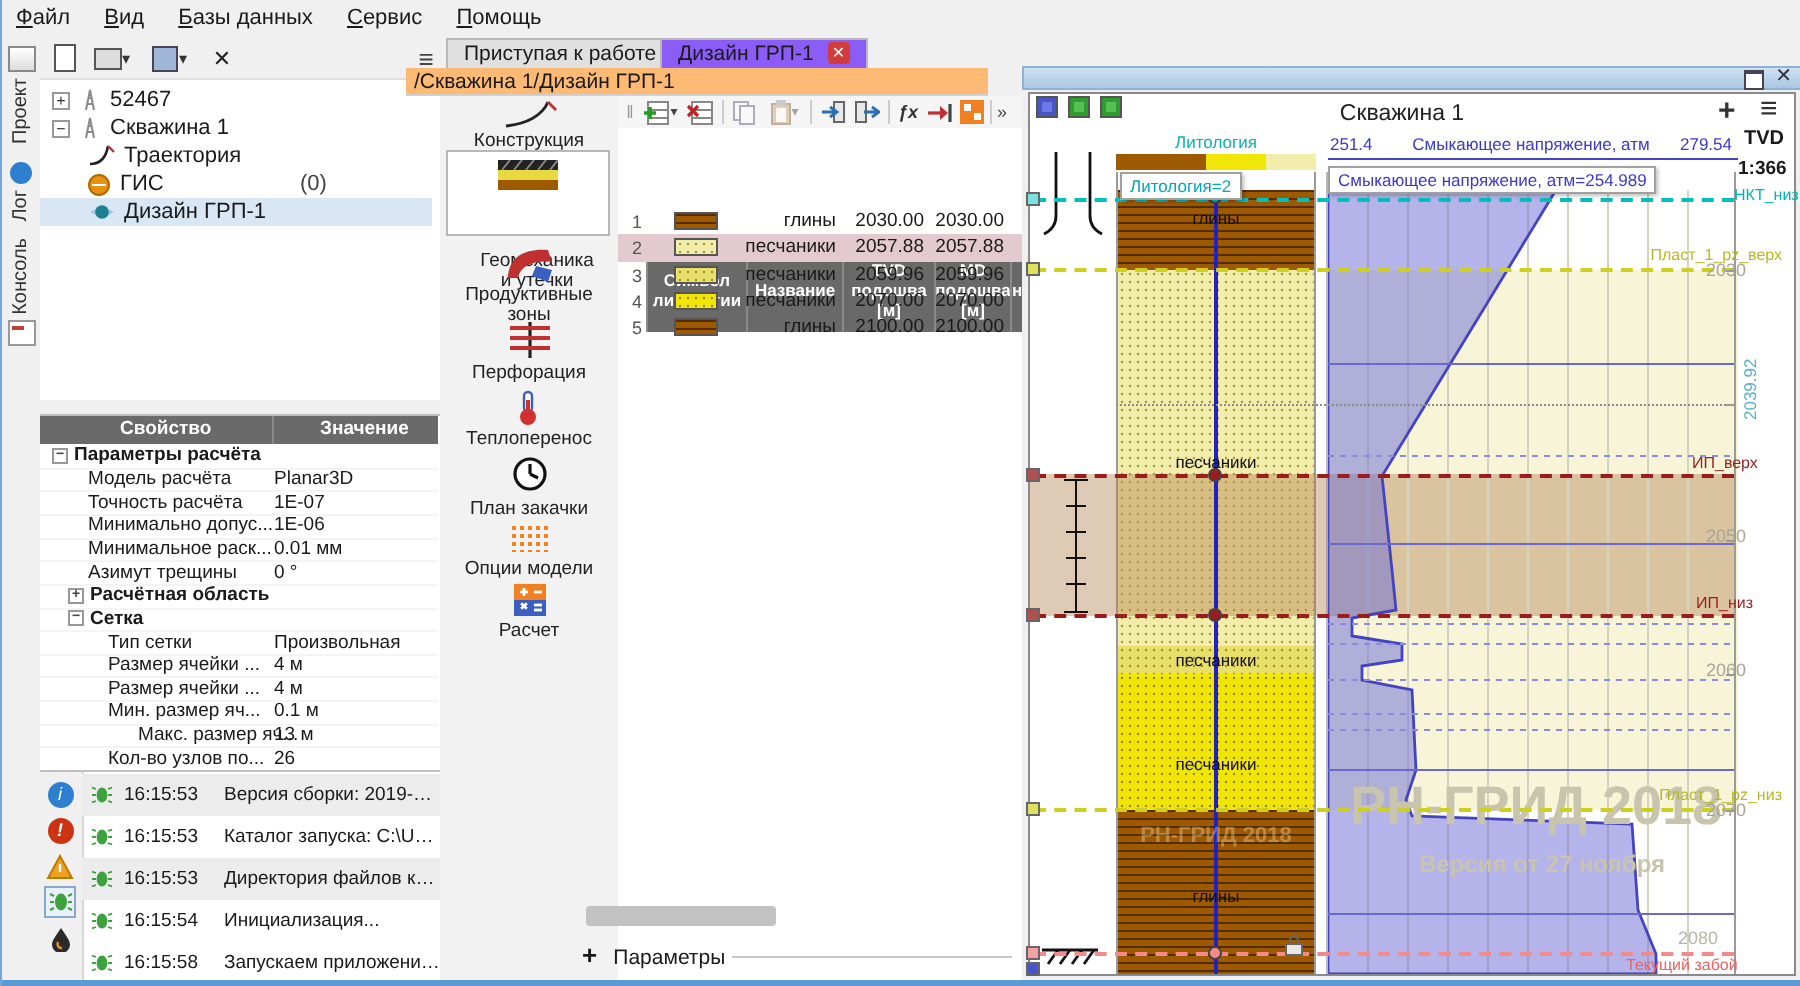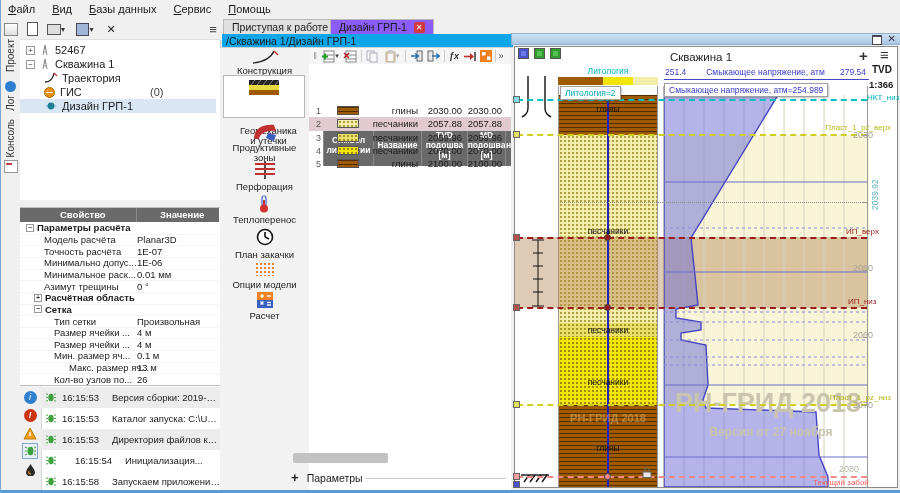--- a/index.html
+++ b/index.html
@@ -24,21 +24,21 @@
   .prow .val{position:absolute;left:117px;}
   .pbox{width:8px;height:8px;border:1px solid #999;font-size:7px;line-height:6px;text-align:center;color:#444;background:#fff;box-sizing:border-box;margin-right:3px;}
   .logpanel{left:19px;top:385px;width:200px;height:105px;background:#fff;border-top:1px solid #c0c0c0;}
   .logstrip{position:absolute;left:0;top:0;width:21px;height:105px;background:#f0f0f0;border-right:1px solid #d8d8d8;}
   .lbtn{position:absolute;left:2px;width:16px;height:16px;display:flex;align-items:center;justify-content:center;}
   .logrow{position:absolute;left:21px;width:179px;height:21px;display:flex;align-items:center;font-size:9.5px;overflow:hidden;white-space:nowrap;}
   .tabstrip{left:219px;top:19px;width:681px;height:15px;background:#f0f0f0;}
   .dtab{position:absolute;top:0;height:15px;font-size:10.5px;padding:1px 8px 0 8px;background:#e0e0e0;border:1px solid #b8b8b8;border-bottom:none;box-sizing:border-box;}
   .dtab.active{background:#8b5cf6;}
   .closebadge{display:inline-block;width:11px;height:11px;background:#d03c3c;color:#fff;font-size:8px;line-height:11px;text-align:center;border-radius:2px;margin-left:4px;vertical-align:1px;}
-  .breadcrumb{left:221px;top:34px;width:291px;height:14px;background:#0ea5e9;border-bottom:1px solid #d0d0d0;font-size:10.5px;padding:1px 0 0 4px;box-sizing:border-box;}
+  .breadcrumb{left:202px;top:34px;width:291px;height:14px;background:#fdba74;border-bottom:1px solid #d0d0d0;font-size:10.5px;padding:1px 0 0 4px;box-sizing:border-box;}
   .navcol{left:219px;top:48px;width:89px;height:442px;background:#f2f2f2;border-right:1px solid #d8d8d8;}
   .navlabel{position:absolute;width:89px;text-align:center;font-size:9.5px;color:#222;}
   .navsel{position:absolute;left:3px;width:82px;background:#fff;border:1px solid #b8b8b8;box-sizing:border-box;}
   .gridtoolbar{left:308px;top:48px;width:202px;height:16px;background:#f5f5f5;}
   .gbtn{position:absolute;top:1px;height:14px;display:flex;align-items:center;justify-content:center;font-size:9px;}
   .thead-cell{position:absolute;top:62px;height:40px;background:#696969;color:#fff;font-size:8.5px;font-weight:bold;display:flex;align-items:center;justify-content:center;text-align:center;border-left:1px solid #8a8a8a;box-sizing:border-box;line-height:1.15;}
   .trow-num{position:absolute;width:12px;font-size:9px;color:#555;text-align:right;}
   .tcell{position:absolute;height:13.3px;font-size:9.5px;display:flex;align-items:center;box-sizing:border-box;}
   .sym{width:22px;height:9px;border:1px solid #555;box-sizing:border-box;}
   .clay{background-color:#9e5a00;background-image:repeating-linear-gradient(to bottom,rgba(45,20,0,.65) 0 1px,transparent 1px 4px);}
@@ -256,21 +256,21 @@
           <path d="M3,2.5 L1,1.8 M3,5.5 L1,5.5 M3,8.5 L1,9.2 M9,2.5 L11,1.8 M9,5.5 L11,5.5 M9,8.5 L11,9.2" stroke="#3da23d" stroke-width="0.9"></path>
         </svg>
       <span style="margin-left:5px;width:38px;flex:none;">16:15:53</span>
       <span style="margin-left:12px;overflow:hidden;text-overflow:ellipsis;">Директория файлов конфи...</span>
     </div>
     <div class="logrow" style="top:64px;">
       <svg width="12" height="11" style="margin-left:4px;flex:none;">
           <ellipse cx="6" cy="5.5" rx="2.7" ry="3.8" fill="#3da23d"></ellipse>
           <path d="M3,2.5 L1,1.8 M3,5.5 L1,5.5 M3,8.5 L1,9.2 M9,2.5 L11,1.8 M9,5.5 L11,5.5 M9,8.5 L11,9.2" stroke="#3da23d" stroke-width="0.9"></path>
         </svg>
-      <span style="margin-left:18px;width:38px;flex:none;">16:15:54</span>
+      <span style="margin-left:5px;width:38px;flex:none;">16:15:54</span>
       <span style="margin-left:12px;overflow:hidden;text-overflow:ellipsis;">Инициализация...</span>
     </div>
     <div class="logrow" style="top:85px;">
       <svg width="12" height="11" style="margin-left:4px;flex:none;">
           <ellipse cx="6" cy="5.5" rx="2.7" ry="3.8" fill="#3da23d"></ellipse>
           <path d="M3,2.5 L1,1.8 M3,5.5 L1,5.5 M3,8.5 L1,9.2 M9,2.5 L11,1.8 M9,5.5 L11,5.5 M9,8.5 L11,9.2" stroke="#3da23d" stroke-width="0.9"></path>
         </svg>
       <span style="margin-left:5px;width:38px;flex:none;">16:15:58</span>
       <span style="margin-left:12px;overflow:hidden;text-overflow:ellipsis;">Запускаем приложение...</span>
     </div>

